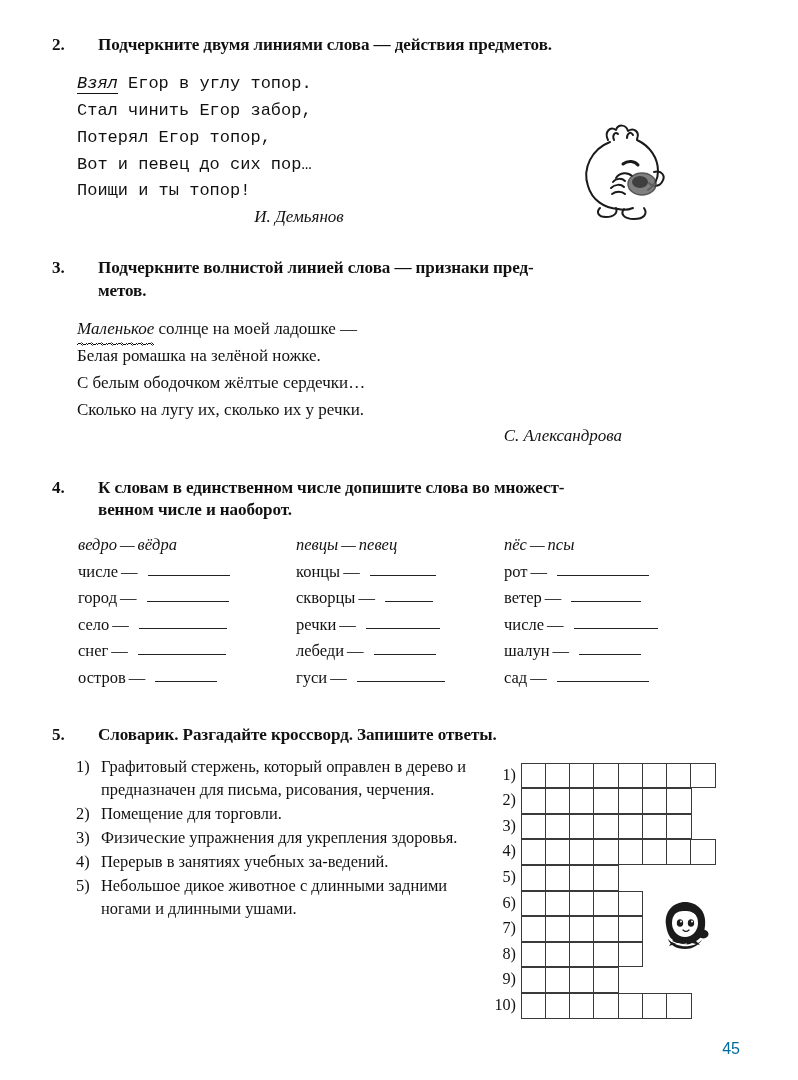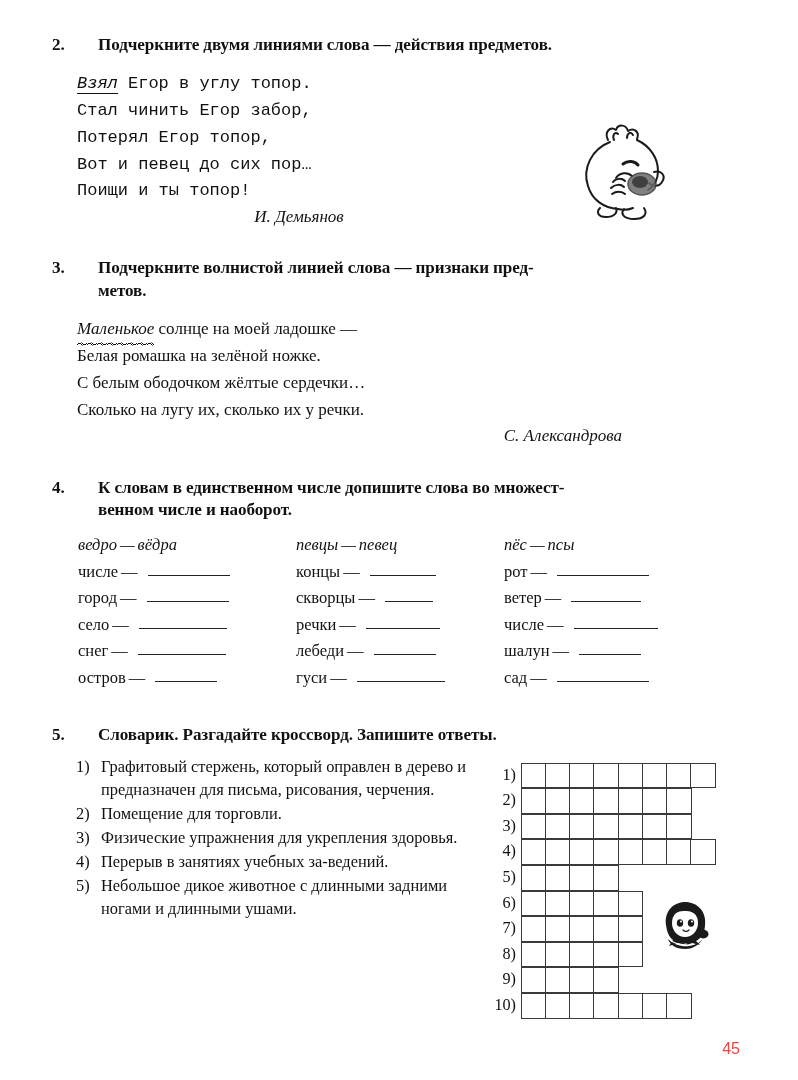--- a/index.html
+++ b/index.html
@@ -169,21 +169,21 @@
     width: 58px; height: 52px;
   }
 
   
   .pageno {
     position: absolute;
     right: 58px;
     bottom: 22px;
     font-family: "Liberation Sans", sans-serif;
     font-size: 16px;
-    color: #ef4444;
+    color: #0369a1;
   }
 
   
   .sp-ex3 { margin-top: 30px; }
   .sp-ex4 { margin-top: 31px; }
   .sp-ex5 { margin-top: 30px; }
   .poem-ex2 { margin-top: 14px; font-family: Liberation Mono, monospace; }
   .poem-ex3 { margin-top: 13px; }
 </style>
 </head>

